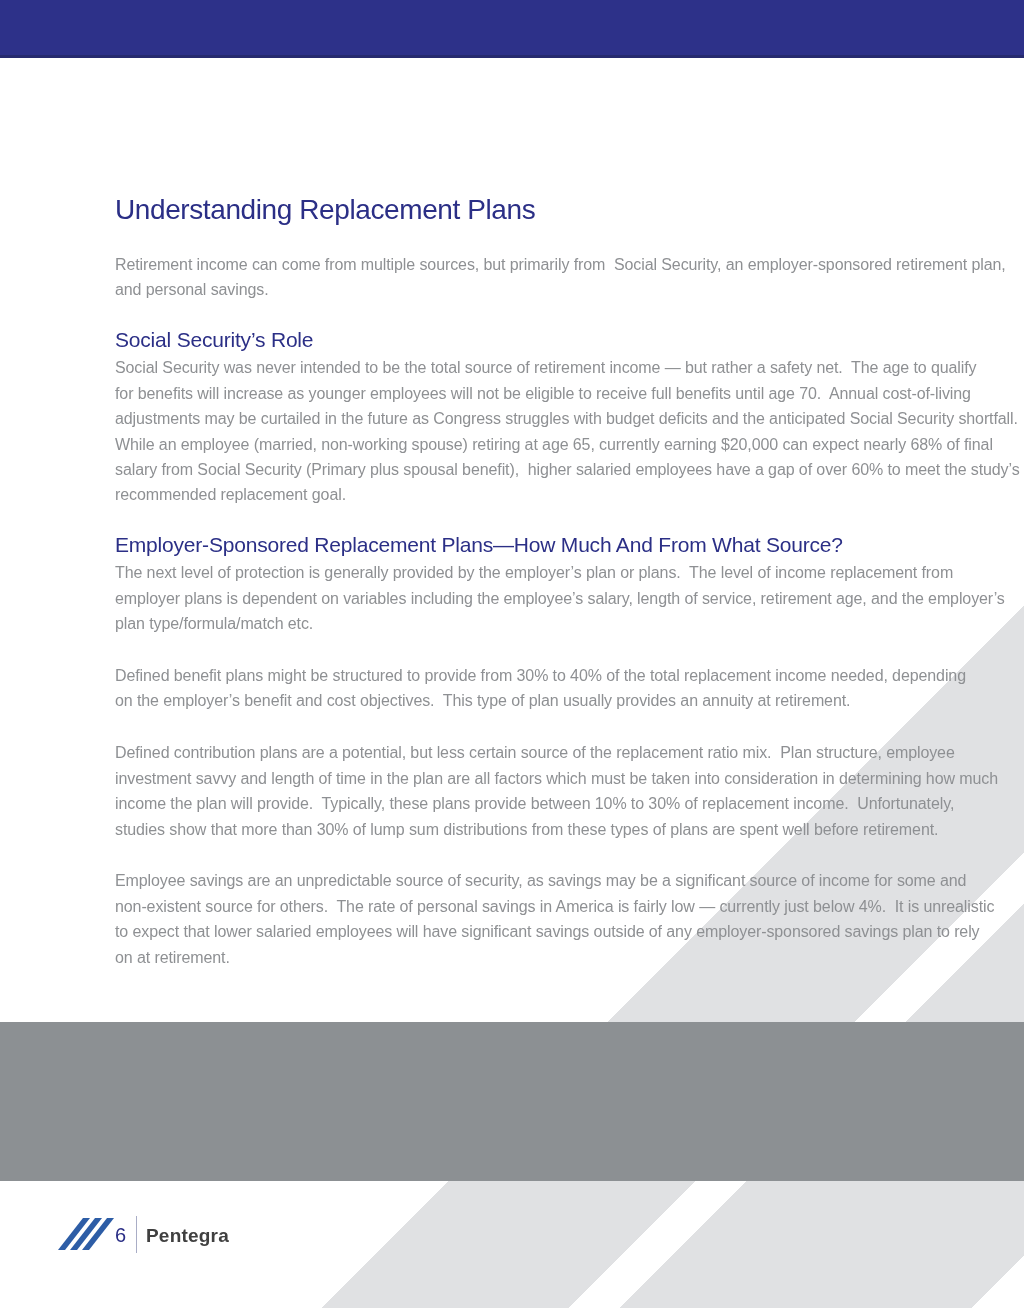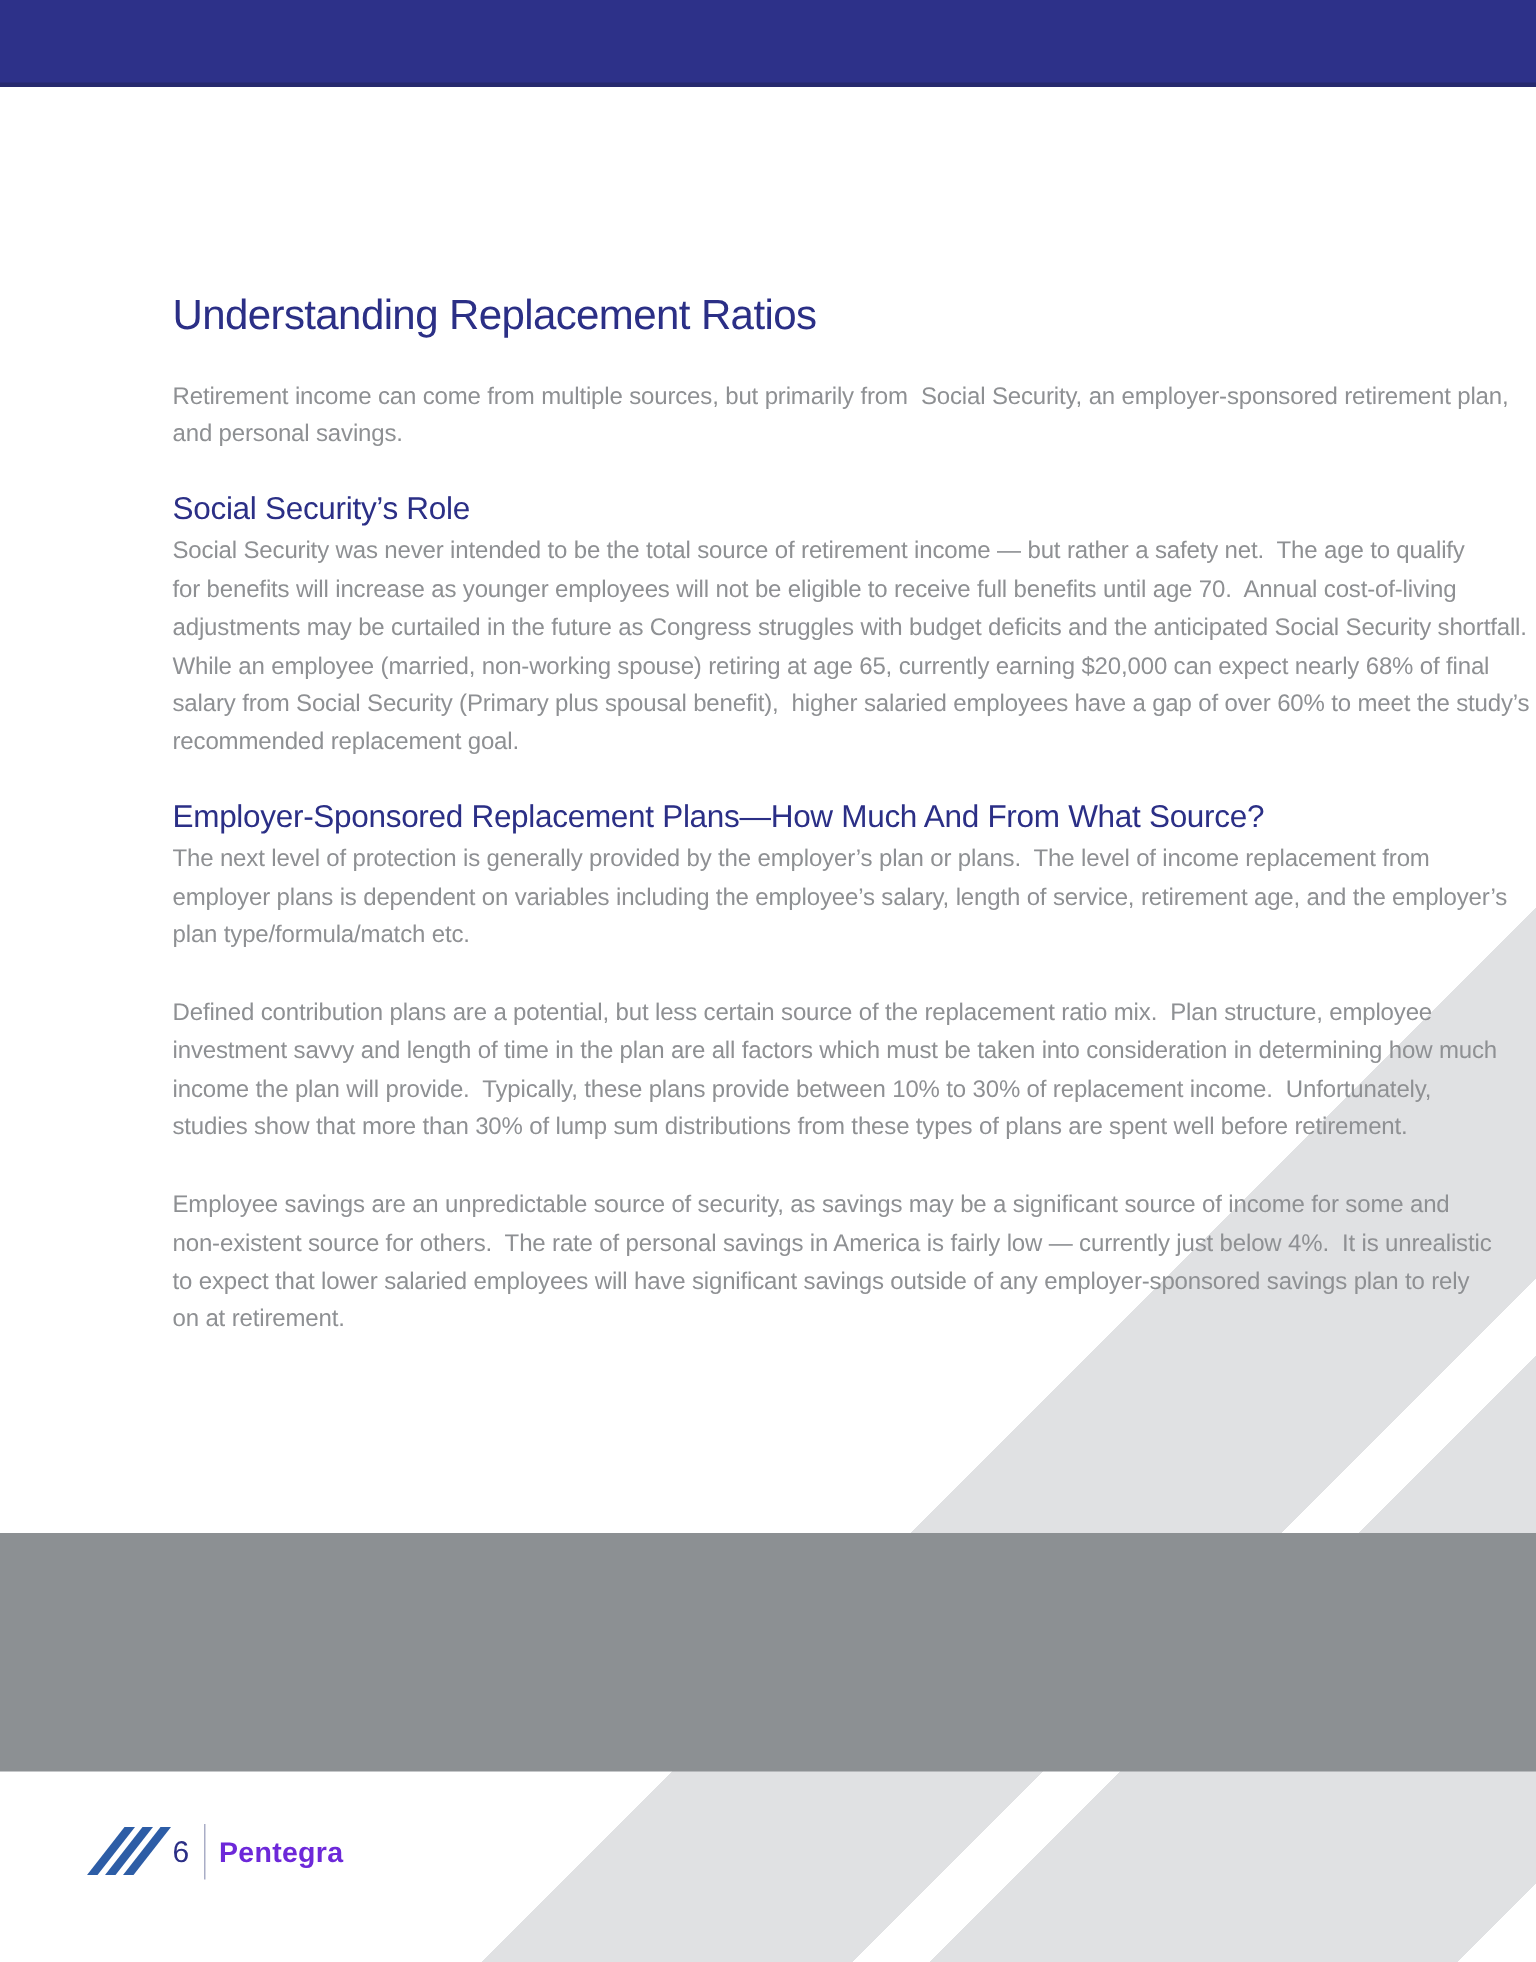--- a/index.html
+++ b/index.html
@@ -101,42 +101,43 @@
     left:136px;top:16px;
     width:1px;height:37px;
     background:#a9adc6;
   }
   .brand{
     position:absolute;
     left:146px;top:25px;
     font-size:19px;
     font-weight:600;
     letter-spacing:0.2px;
-    color:#6d28d9;
+    color:#404040;
   }
 </style>
 </head>
 <body>
 
 <div class="page">
 
   <div class="diag"></div>
 
   <div class="topbar"></div>
 
   <div class="content">
-    <h1 class="title">Understanding Replacement Ratios</h1>
+    <h1 class="title">Understanding Replacement Plans</h1>
 
     <p class="body">Retirement income can come from multiple sources, but primarily from&nbsp; Social Security, an employer-sponsored retirement plan,<br>and personal savings.</p>
 
     <h2 class="section">Social Security’s Role</h2>
     <p class="body">Social Security was never intended to be the total source of retirement income — but rather a safety net.&nbsp; The age to qualify<br>for benefits will increase as younger employees will not be eligible to receive full benefits until age 70.&nbsp; Annual cost-of-living<br>adjustments may be curtailed in the future as Congress struggles with budget deficits and the anticipated Social Security shortfall.<br>While an employee (married, non-working spouse) retiring at age 65, currently earning $20,000 can expect nearly 68% of final<br>salary from Social Security (Primary plus spousal benefit),&nbsp; higher salaried employees have a gap of over 60% to meet the study’s<br>recommended replacement goal.</p>
 
     <h2 class="section">Employer-Sponsored Replacement Plans—How Much And From What Source?</h2>
     <p class="body">The next level of protection is generally provided by the employer’s plan or plans.&nbsp; The level of income replacement from<br>employer plans is dependent on variables including the employee’s salary, length of service, retirement age, and the employer’s<br>plan type/formula/match etc.</p>
+    <p class="body">Defined benefit plans might be structured to provide from 30% to 40% of the total replacement income needed, depending<br>on the employer’s benefit and cost objectives.&nbsp; This type of plan usually provides an annuity at retirement.</p>
     <p class="body">Defined contribution plans are a potential, but less certain source of the replacement ratio mix.&nbsp; Plan structure, employee<br>investment savvy and length of time in the plan are all factors which must be taken into consideration in determining how much<br>income the plan will provide.&nbsp; Typically, these plans provide between 10% to 30% of replacement income.&nbsp; Unfortunately,<br>studies show that more than 30% of lump sum distributions from these types of plans are spent well before retirement.</p>
     <p class="body">Employee savings are an unpredictable source of security, as savings may be a significant source of income for some and<br>non-existent source for others.&nbsp; The rate of personal savings in America is fairly low — currently just below 4%.&nbsp; It is unrealistic<br>to expect that lower salaried employees will have significant savings outside of any employer-sponsored savings plan to rely<br>on at retirement.</p>
   </div>
 
   <div class="gray-band"></div>
 
   <div class="footer">
     <div class="logo">
       <span class="slash s1"></span>
       <span class="slash s2"></span>

